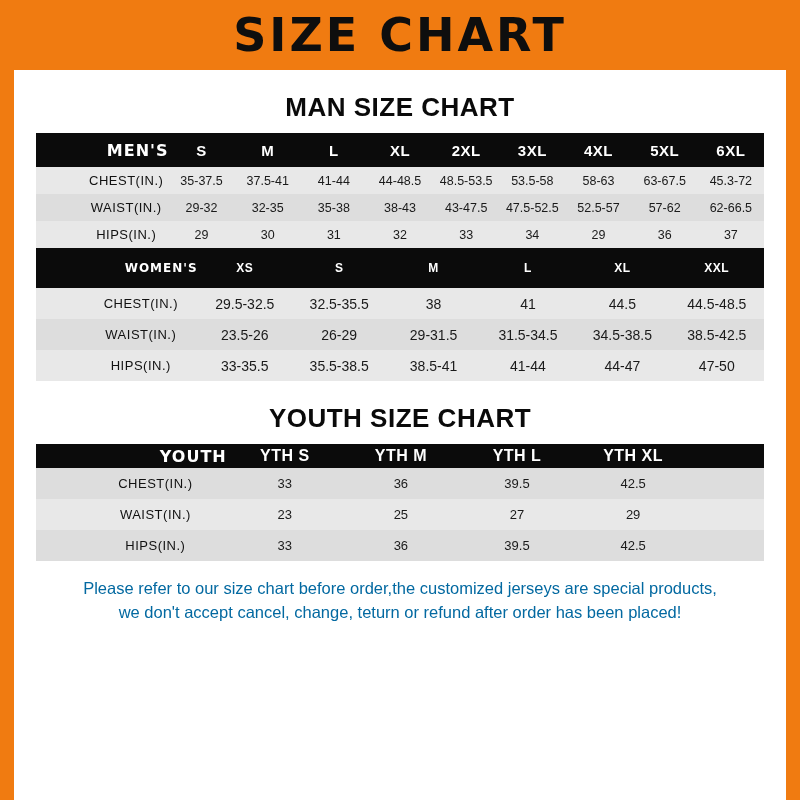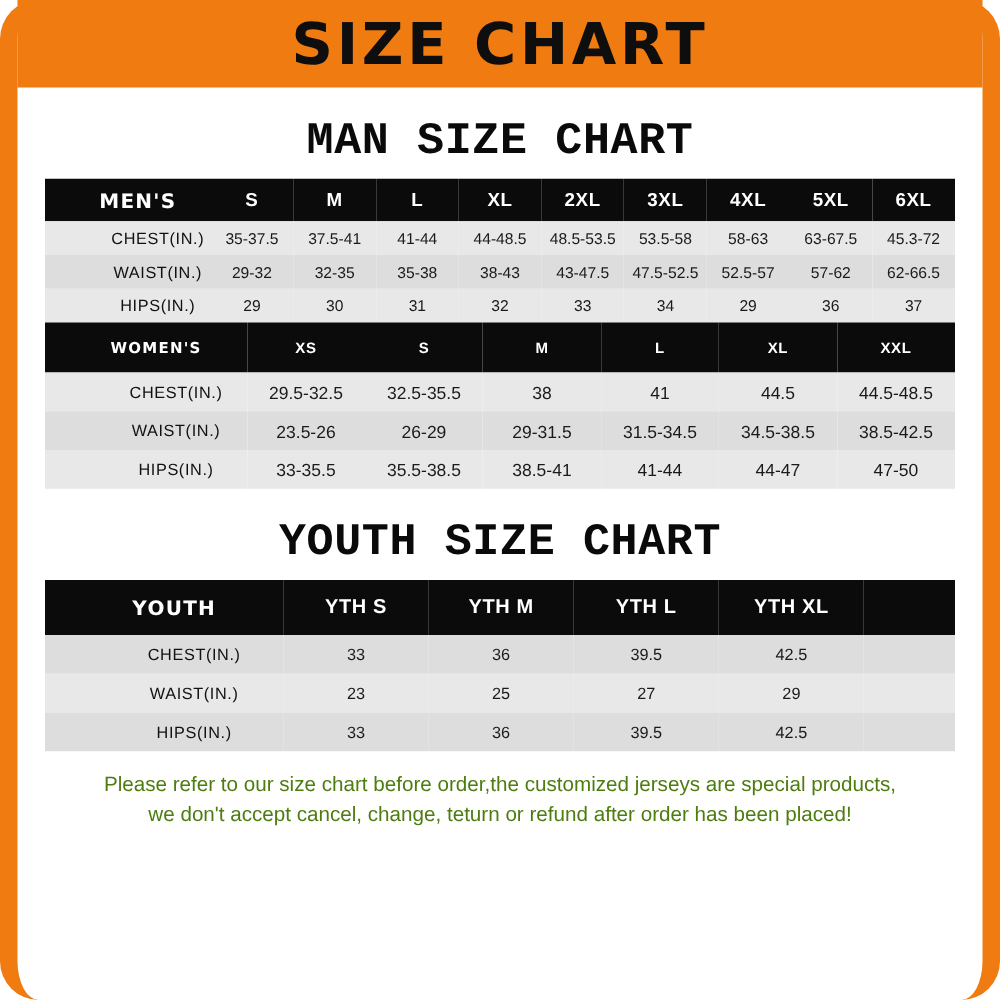--- a/index.html
+++ b/index.html
@@ -14,21 +14,20 @@
     overflow: hidden;
   }
   .page {
     position: relative;
     width: 800px;
     height: 800px;
     box-sizing: border-box;
     border-left: 14px solid #f07b11;
     border-right: 14px solid #f07b11;
     background: #ffffff;
-    border-radius: 31px;
   }
   .banner {
     height: 70px;
     background: #f07b11;
     display: flex;
     align-items: center;
     justify-content: center;
   }
   .banner-title {
     font-family: "DejaVu Sans", sans-serif;
@@ -37,23 +36,23 @@
     letter-spacing: 3px;
     color: #0e0e0e;
     line-height: 1;
   }
   .content {
     padding: 0 22px;
     box-sizing: border-box;
   }
   .section-title {
     text-align: center;
-    font-family: Liberation Mono, monospace;
+    font-family: Liberation Sans, sans-serif;
     font-weight: bold;
-    font-size: 36px;
+    font-size: 26px;
     letter-spacing: 0.5px;
     color: #0a0a0a;
     margin: 22px 0 10px 0;
   }
   table.sizes {
     width: 100%;
     border-collapse: collapse;
     table-layout: fixed;
   }
   table.sizes th, table.sizes td {
@@ -69,45 +68,45 @@
     background: #0b0b0b;
   }
   table.sizes thead th {
     color: #ffffff;
     font-size: 15px;
     font-weight: bold;
     height: 34px;
     letter-spacing: 0.5px;
   }
   table.sizes thead th.corner {
-    text-align: center;
+    text-align: right;
     padding-left: 16px;
     font-family: "DejaVu Sans", sans-serif;
     font-size: 16px;
     letter-spacing: 1px;
   }
   table.sizes tbody tr.odd { background: #e8e8e8; }
   table.sizes tbody tr.even { background: #dddddd; }
   table.sizes tbody td.rowlabel {
     font-weight: normal;
     letter-spacing: 0.5px;
     font-size: 13px;
     color: #111;
     padding-left: 48px;
   }
   
   .women table.sizes th, .women table.sizes td { height: 31px; font-size: 14px; }
   .women table.sizes thead th { font-size: 12px; height: 40px; }
   .youth table.sizes th, .youth table.sizes td { height: 31px; font-size: 13px; }
-  .youth table.sizes thead th { font-size: 16px; height: 44px; }
+  .youth table.sizes thead th { font-size: 16px; height: 24px; }
 
   .footnote {
     margin: 16px 10px 0 10px;
     text-align: center;
-    color: #4d7c0f;
+    color: #0369a1;
     font-size: 16.5px;
     line-height: 1.45;
     font-family: "Liberation Sans", sans-serif;
   }
 </style>
 </head>
 <body>
 
 <div class="page">
 

